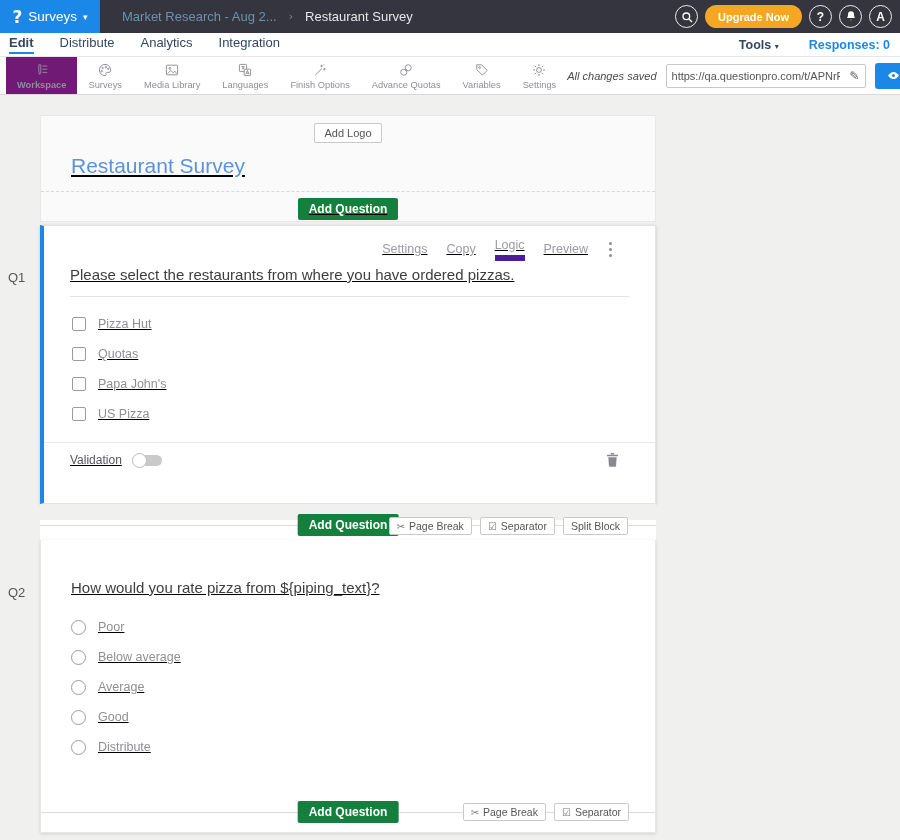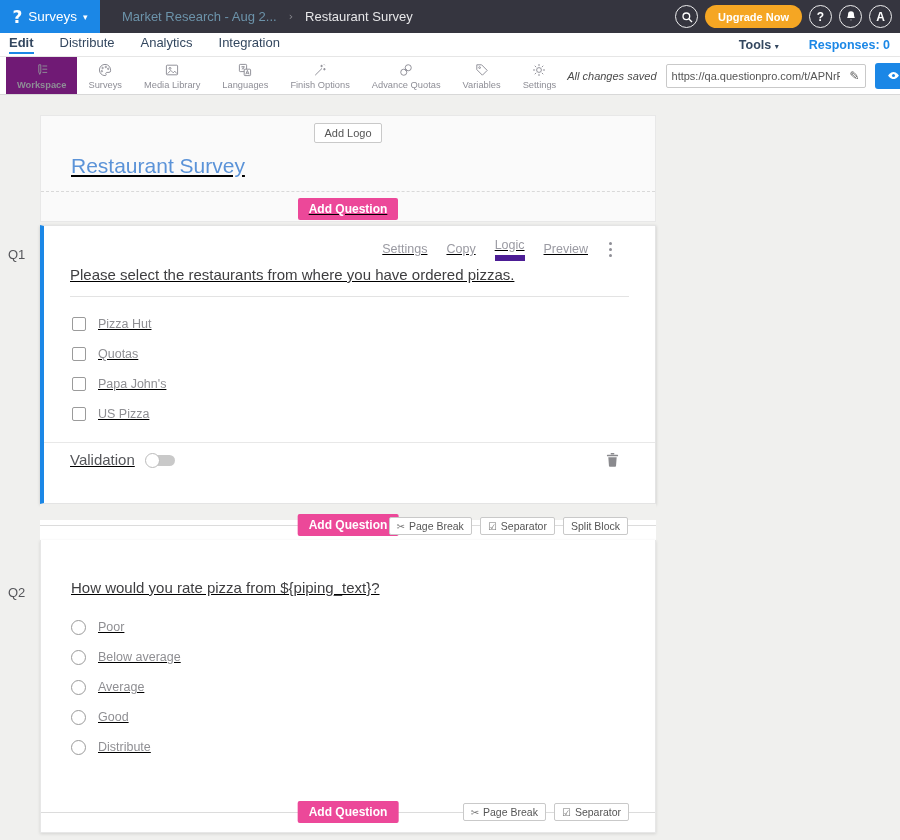--- a/index.html
+++ b/index.html
@@ -50,41 +50,41 @@
   .content { position:relative; height:745px; background:#f0f0ee; overflow:hidden; }
   .q-side-label { position:absolute; left:8px; font-size:13px; color:#55565a; }
   .column { position:absolute; left:40px; top:20px; width:616px;text-decoration:underline; }
   
   .header-card { background:#fafafa; border:1px solid #e8e8e8; height:107px; }
   .logo-row { padding-top:7px; text-align:center; }
   .add-logo-btn { font-size:11px; color:#555; background:#fff; border:1px solid #c9c9c9; border-radius:2px; padding:3px 9px; cursor:pointer; font-family:inherit; }
   .survey-title { margin:11px 0 0 30px; font-size:21px; color:#5b93d8; cursor:text; }
   .dashed-line { border-bottom:1px dashed #d9d9d9; margin-top:13px; }
   .addq-row { height:34px; display:flex; align-items:center; justify-content:center; }
-  .addq-btn { background:#ec4899; color:#fff; border:none; border-radius:2px; font-size:12px; font-weight:700;
+  .addq-btn { background:#15803d; color:#fff; border:none; border-radius:2px; font-size:12px; font-weight:700;
     padding:0 11px; height:22px; cursor:pointer; font-family:inherit;text-align:right; }
   .gap3 { height:3px; }
   
   .q1-card { background:#fff; height:279px; border:1px solid #e4e4e4; border-left:4px solid #1b87e6;
     box-shadow:0 1px 3px rgba(0,0,0,.18); overflow:hidden; }
   .actionbar { display:flex; justify-content:flex-end; align-items:center; gap:19px; padding:13px 41px 0 0; height:33px; }
   .action-link { font-size:12.5px; color:#9a9aa2; cursor:pointer; }
   .action-link.active { border-bottom:6px solid #4c1d95; padding-bottom:3px; }
   .kebab { display:flex; flex-direction:column; gap:3px; cursor:pointer; padding:2px; }
   .kebab i { width:3px; height:3px; border-radius:50%; background:#8e8e96; }
   .q-text-row { margin:7px 26px 0 26px; font-size:15px; color:#3e3e40; padding-bottom:13px; border-bottom:1px solid #e3e3e3; cursor:text; }
   .options { padding:12px 0 0 28px; }
   .opt-row { height:30px; display:flex; align-items:center; }
   .checkbox { width:14px; height:14px; border:1px solid #9b9b9b; border-radius:2px; background:#fff; margin-right:12px; cursor:pointer; flex:none; }
   .radio { width:15px; height:15px; border:1px solid #9b9b9b; border-radius:50%; background:#fff; margin-right:12px; cursor:pointer; flex:none; }
   .opt-label { font-size:12.5px; color:#8f8f93; cursor:text; }
   .links-row { margin:6px 30px 0 48px; height:20px; display:flex; justify-content:space-between; align-items:center; }
   .blue-link { font-size:12.5px; color:#4a90d9; cursor:pointer; }
   .validation-row { margin-top:13px; border-top:1px solid #e8e8e8; height:34px; display:flex; align-items:center; padding:0 36px 0 26px; }
-  .validation-label { font-size:15px; color:#55565a; }
+  .validation-label { font-size:12px; color:#55565a; }
   .toggle { margin-left:10px; position:relative; width:30px; height:14px; cursor:pointer; }
   .toggle .track { position:absolute; left:4px; top:2px; width:26px; height:11px; border-radius:6px; background:#c9c9c9; }
   .toggle .knob { position:absolute; left:0; top:0; width:15px; height:15px; border-radius:50%; background:#fff; border:1px solid #bbb; }
   .trash { margin-left:auto; cursor:pointer; display:flex; }
   
   .insert-row { height:36px; position:relative; background:linear-gradient(#f0f0ee 16px,#ffffff 16px); }
   .insert-row .hline { position:absolute; left:0; right:0; top:21px; height:1px; background:#dcdcdc; }
   .insert-center { position:absolute; left:50%; transform:translateX(-50%); top:10px; }
   .insert-right { position:absolute; right:28px; top:13px; display:flex; gap:8px; }
   .mini-btn { height:18px; background:#fff; border:1px solid #c9c9c9; border-radius:2px; font-size:10.5px; color:#555;
@@ -222,21 +222,21 @@
             <path d="M1 5s2.4-4 6-4 6 4 6 4-2.4 4-6 4-6-4-6-4z" fill="#fff"></path>
             <circle cx="7" cy="5" r="1.7" fill="#1b87e6"></circle>
           </svg>
       </span>
       <span>Preview</span>
     </button>
   </div>
 </div>
 
 <div class="content">
-  <span class="q-side-label" style="top:152px">Q1</span>
+  <span class="q-side-label" style="top:175px">Q1</span>
   <span class="q-side-label" style="top:490px">Q2</span>
 
   <div class="column">
 
     <div class="header-card">
       <div class="logo-row">
         <button class="add-logo-btn">Add Logo</button>
       </div>
       <div class="survey-title">Restaurant Survey</div>
       <div class="dashed-line"></div>

